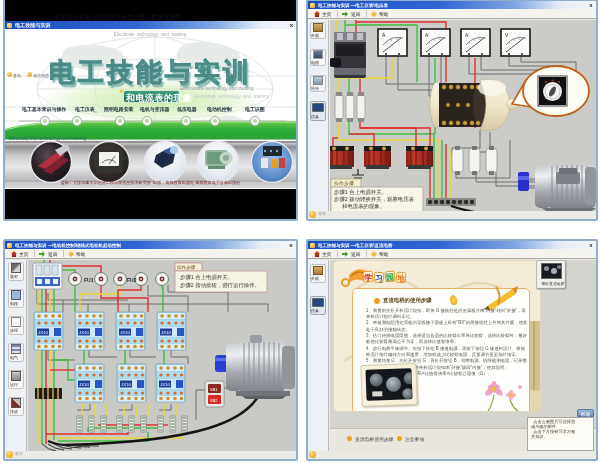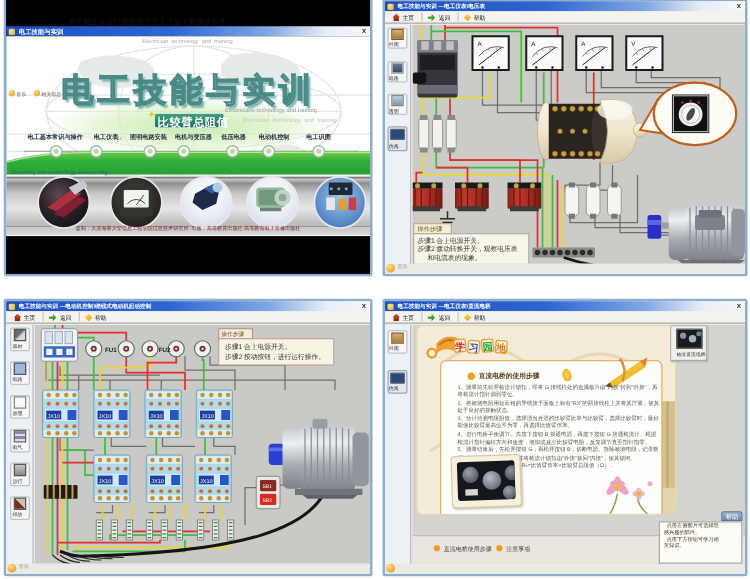--- a/index.html
+++ b/index.html
@@ -171,21 +171,21 @@
         <circle cx="260" cy="122" r="1.2" fill="#70B0E0"></circle>
         <circle cx="266" cy="122" r="1.2" fill="#70B0E0"></circle>
         <circle cx="272" cy="122" r="1.2" fill="#70B0E0"></circle>
       </g>
     </svg>
 
     <div class="abs" style="left:70px;top:2px;width:150px;text-align:center;font-size:5px;color:#A8AEB4;transform:scale(.9);transform-origin:50% 0;">Electrician&nbsp; technology&nbsp; and&nbsp; training</div>
     <div class="abs" style="left:44px;top:26px;width:205px;font-size:26px;font-weight:bold;letter-spacing:3px;white-space:nowrap;color:#C2E8E2;-webkit-text-stroke:0.9px #4A8A86;text-shadow:2px 2.5px 1.5px #7FB5AE;font-family:'Liberation Sans',sans-serif;">电工技能与实训</div>
     <div class="abs" style="left:88px;top:79px;font-size:5px;color:#8A9098;transform:scale(.85);">cc</div>
     <div class="abs" style="left:118px;top:61px;width:57px;height:13px;background:linear-gradient(#3F9F7F,#1F6F5A);border-radius:3px;border:1px solid #CFE8D8;"></div>
-    <div class="abs" style="left:121px;top:62.5px;font-size:9px;font-weight:bold;color:#fff;letter-spacing:0.5px;white-space:nowrap;">比较臂总阻值</div>
+    <div class="abs" style="left:121px;top:62.5px;font-size:9px;font-weight:bold;color:#fff;letter-spacing:0.5px;white-space:nowrap;">和电流表的现象</div>
     <div class="abs" style="left:113px;top:59px;width:7px;height:7px;color:#F0C030;font-size:8px;line-height:7px;">✦</div>
     <div class="abs" style="left:175px;top:57px;font-size:5.5px;color:#9AA0A6;white-space:nowrap;transform:scale(.85);transform-origin:0 0;">Electricians technology and training</div>
     <div class="abs" style="left:189px;top:65px;font-size:5.5px;color:#C2C8CE;white-space:nowrap;transform:scale(.85);transform-origin:0 0;">Electrician&nbsp; technology&nbsp; and&nbsp; training</div>
 
     <div class="abs" style="left:2px;top:43px;width:5px;height:5px;border-radius:50%;background:radial-gradient(circle at 35% 30%,#FFE080,#E09010);"></div>
     <div class="abs" style="left:8px;top:43.5px;font-size:5px;color:#555;transform:scale(.8);transform-origin:0 0;">音乐</div>
     <div class="abs" style="left:22px;top:43px;width:5px;height:5px;border-radius:50%;background:radial-gradient(circle at 35% 30%,#FFE080,#E09010);"></div>
     <div class="abs" style="left:28px;top:43.5px;font-size:5px;color:#555;transform:scale(.8);transform-origin:0 0;">相关信息</div>
 
     <div class="abs" style="left:0;top:77px;width:291px;font-size:6px;font-weight:bold;color:#1A2A3A;white-space:nowrap;">

